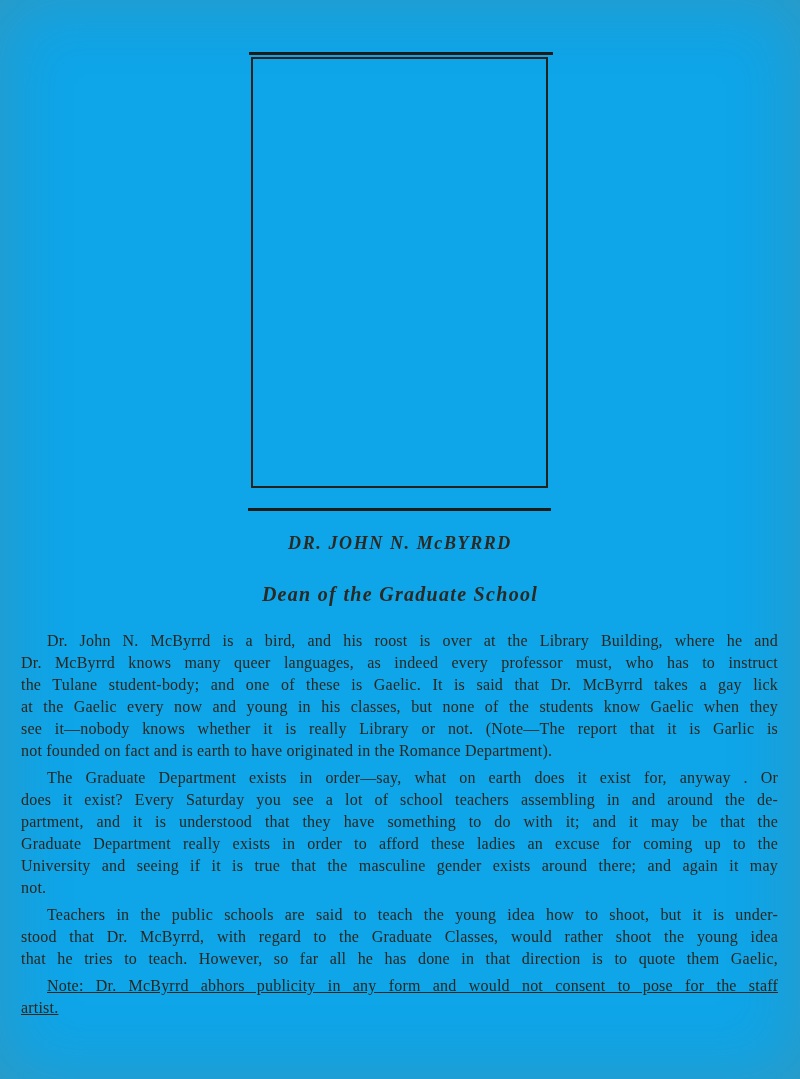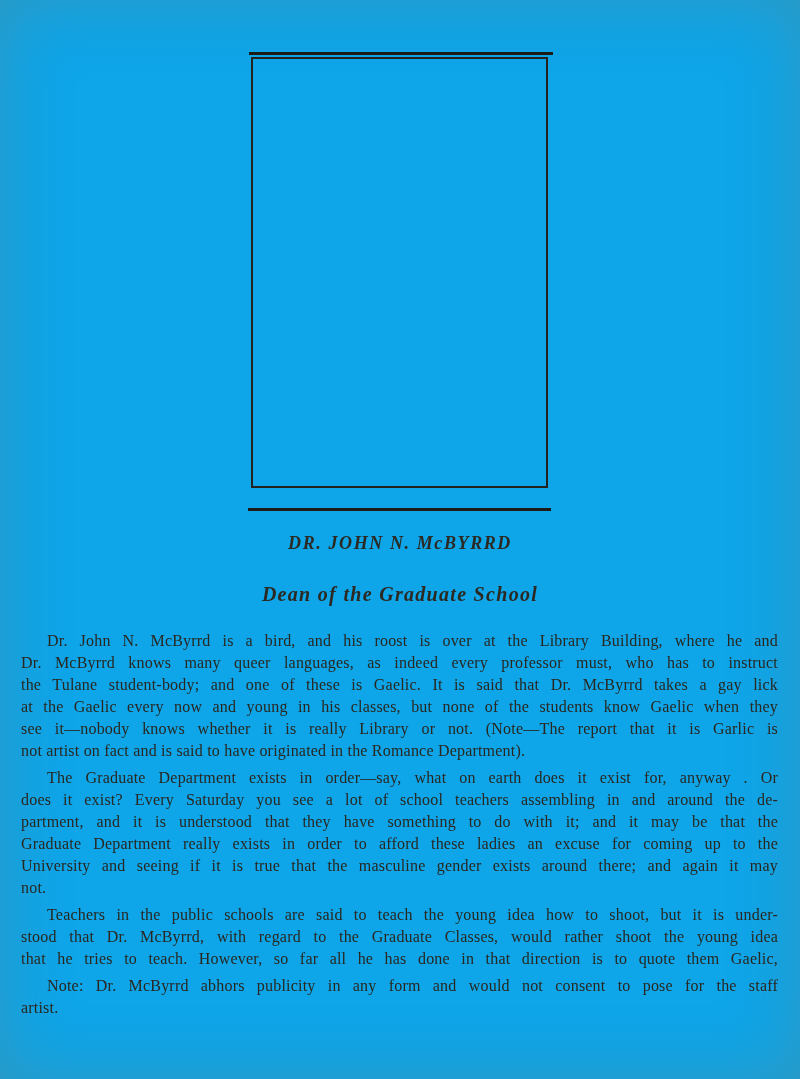--- a/index.html
+++ b/index.html
@@ -55,21 +55,21 @@
   .body-text {
     position: absolute;
     left: 21px; top: 630px;
     width: 757px;
     font-size: 16px;
     line-height: 22px;
     letter-spacing: 0.2px;
     color: #29271f;
   }
   .para { margin: 0 0 5px 0; }
-  .para:last-child { margin-top: 1px; }
+  .para:last-child { margin-top: 1px; text-decoration: underline; }
   .line {
     text-align: justify;
     text-align-last: justify;
     white-space: normal;
   }
   .line.first { text-indent: 26px; }
   .line.last { text-align-last: left; }
 </style>
 </head>
 <body>
@@ -84,21 +84,21 @@
     <div class="caption-role">Dean of the Graduate School</div>
   </div>
 
   <div class="body-text">
       <div class="para">
         <div class="line first">Dr. John N. McByrrd is a bird, and his roost is over at the Library Building, where he and</div>
         <div class="line">Dr. McByrrd knows many queer languages, as indeed every professor must, who has to instruct</div>
         <div class="line">the Tulane student-body; and one of these is Gaelic. It is said that Dr. McByrrd takes a gay lick</div>
         <div class="line">at the Gaelic every now and young in his classes, but none of the students know Gaelic when they</div>
         <div class="line">see it—nobody knows whether it is really Library or not. (Note—The report that it is Garlic is</div>
-        <div class="line last">not artist on fact and is said to have originated in the Romance Department).</div>
+        <div class="line last">not founded on fact and is earth to have originated in the Romance Department).</div>
       </div>
       <div class="para">
         <div class="line first">The Graduate Department exists in order—say, what on earth does it exist for, anyway . Or</div>
         <div class="line">does it exist? Every Saturday you see a lot of school teachers assembling in and around the de-</div>
         <div class="line">partment, and it is understood that they have something to do with it; and it may be that the</div>
         <div class="line">Graduate Department really exists in order to afford these ladies an excuse for coming up to the</div>
         <div class="line">University and seeing if it is true that the masculine gender exists around there; and again it may</div>
         <div class="line last">not.</div>
       </div>
       <div class="para">

